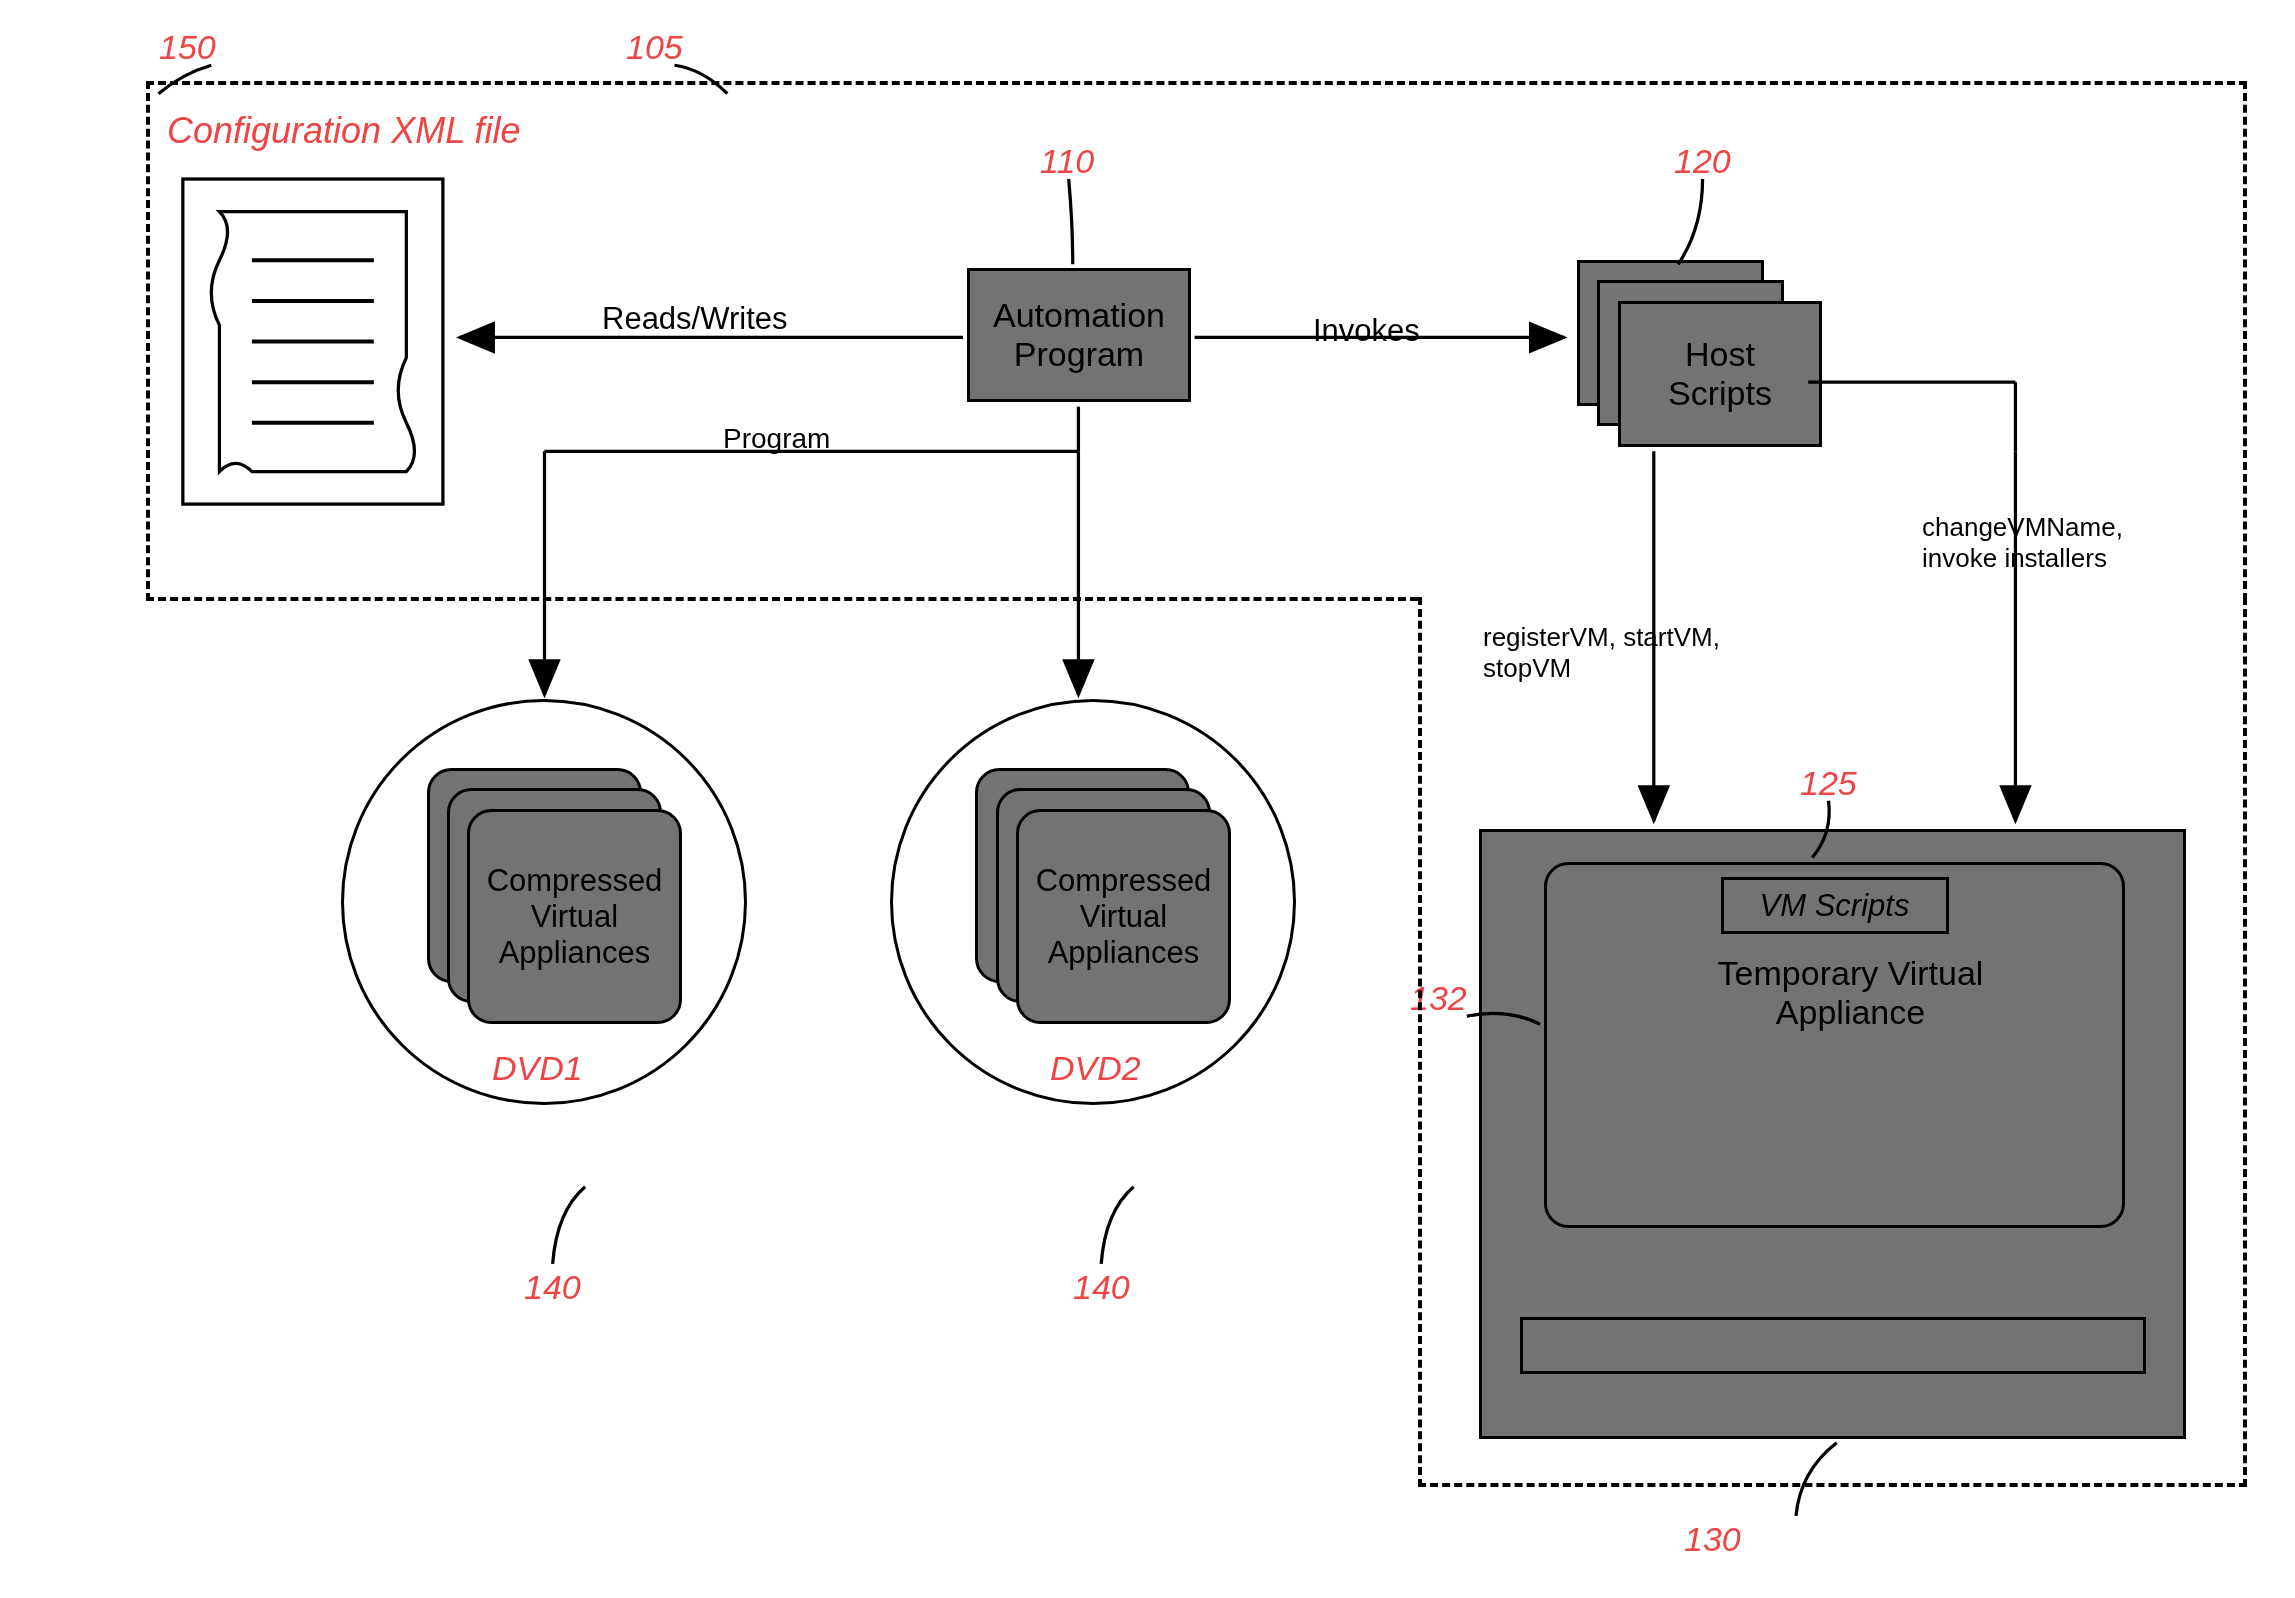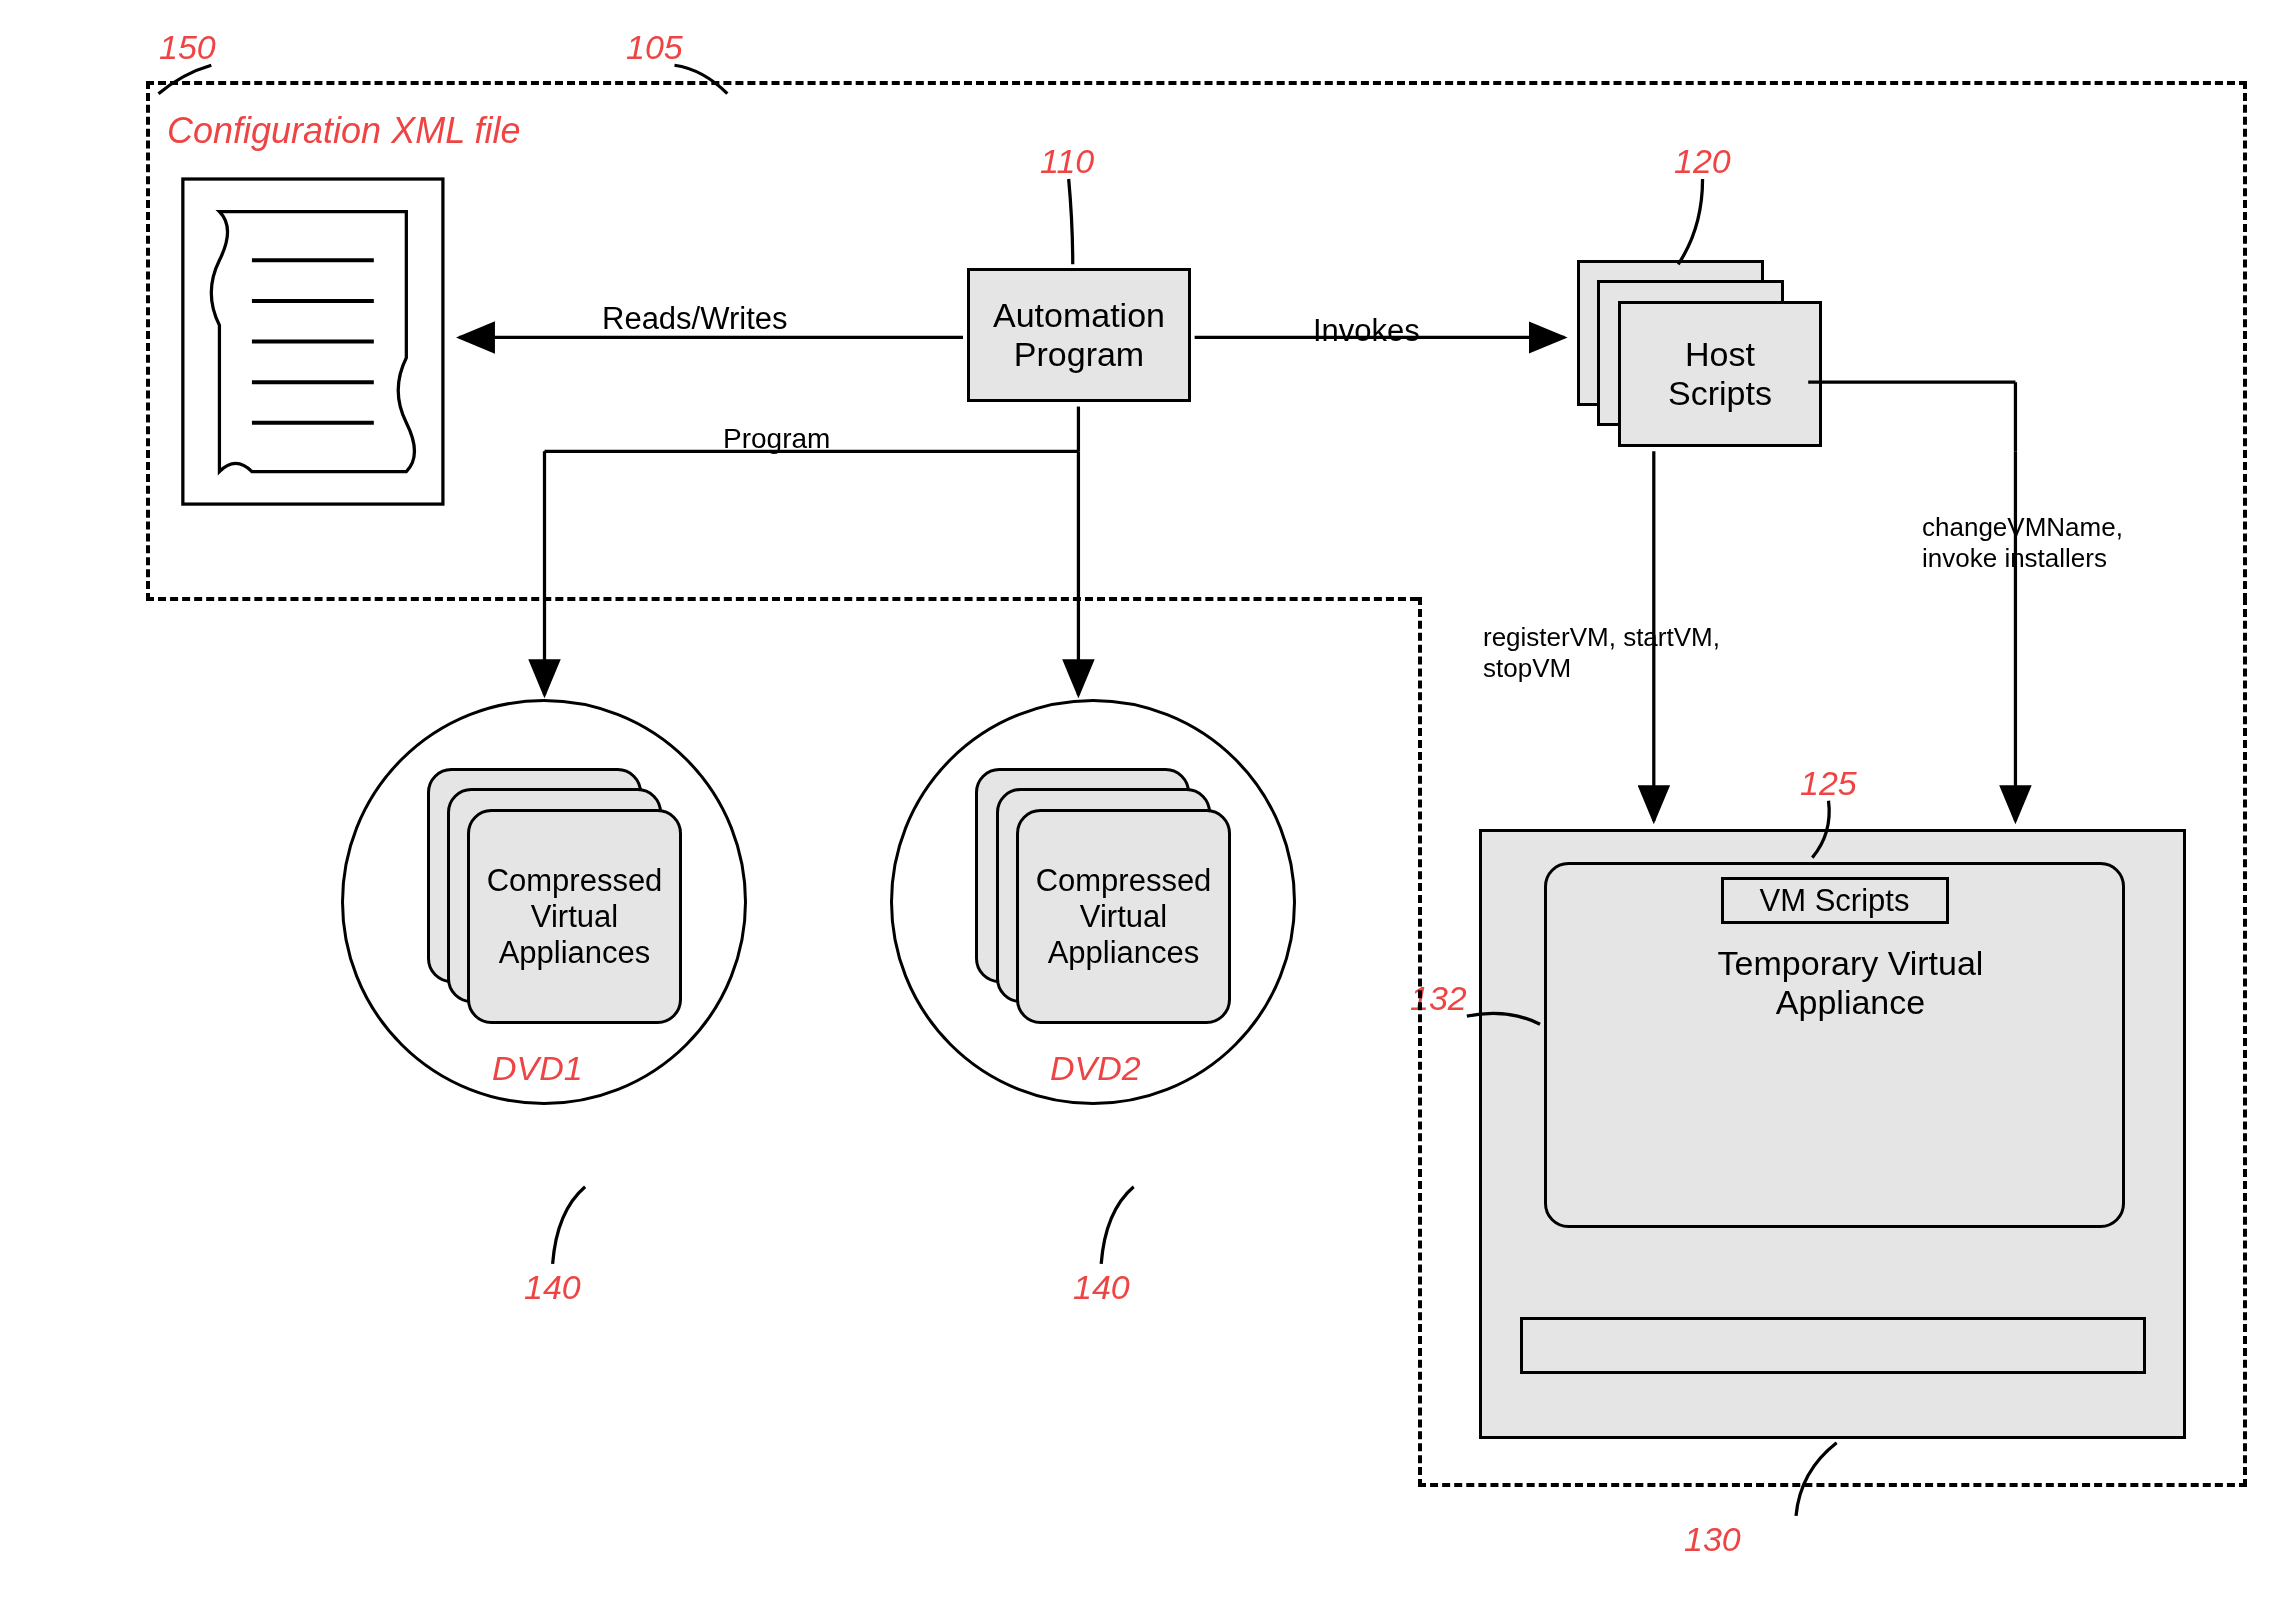--- a/index.html
+++ b/index.html
@@ -22,21 +22,21 @@
       color: black;
     }
     .small-label {
       position: absolute;
       font-size: 28px;
       color: black;
     }
     .box {
       position: absolute;
       border: 3.3px solid black;
-      background: #e5e5e5;
+      background: #737373;
       display: flex;
       align-items: center;
       justify-content: center;
       text-align: center;
       font-size: 34px;
     }
     .rounded-box {
       border-radius: 24.4px;
     }
     .circle {
@@ -111,21 +111,21 @@
 <div class="box rounded-box" style="left:975px; top:768px; width:215px; height:215px;"></div>
 <div class="box rounded-box" style="left:996px; top:788px; width:215px; height:215px;"></div>
 <div class="box rounded-box" style="left:1016px; top:809px; width:215px; height:215px; font-size:31px; white-space: pre-line;">Compressed
 Virtual
 Appliances</div>
 <div class="label" style="left:1040px; top:1049px;margin-left:10px;">DVD2</div>
 
 <div class="box" style="left:1479px; top:829px; width:707px; height:610px;"></div>
 
 <div class="box rounded-box" style="left:1544px; top:862px; width:581px; height:366px; flex-direction:column; padding-top:12.2px; justify-content:flex-start;">
-  <div class="box" style="position:relative; left:auto; top:auto; width:228px; height:47px; font-size:31px; margin-bottom:20.3px;">VM Scripts</div>
+  <div class="box" style="position:relative; left:auto; top:auto; width:228px; height:57px; font-size:31px; margin-bottom:20.3px;font-style:italic;">VM Scripts</div>
   <div style="white-space: pre-line; font-size:34px;margin-left:32px;">Temporary Virtual
 Appliance</div>
 </div>
 
 <div class="box" style="left:1520px; top:1317px; width:626px; height:57px;"></div>
 
 <div class="edge-label" style="left:602px; top:301px;">Reads/Writes</div>
 <div class="edge-label" style="left:1313px; top:313px;">Invokes</div>
 <div class="edge-label" style="left:723px; top:423px; font-size:28px;">Program</div>
 <div class="small-label" style="left:1483px; top:622px; white-space: pre-line; font-size:26px;">registerVM, startVM,

